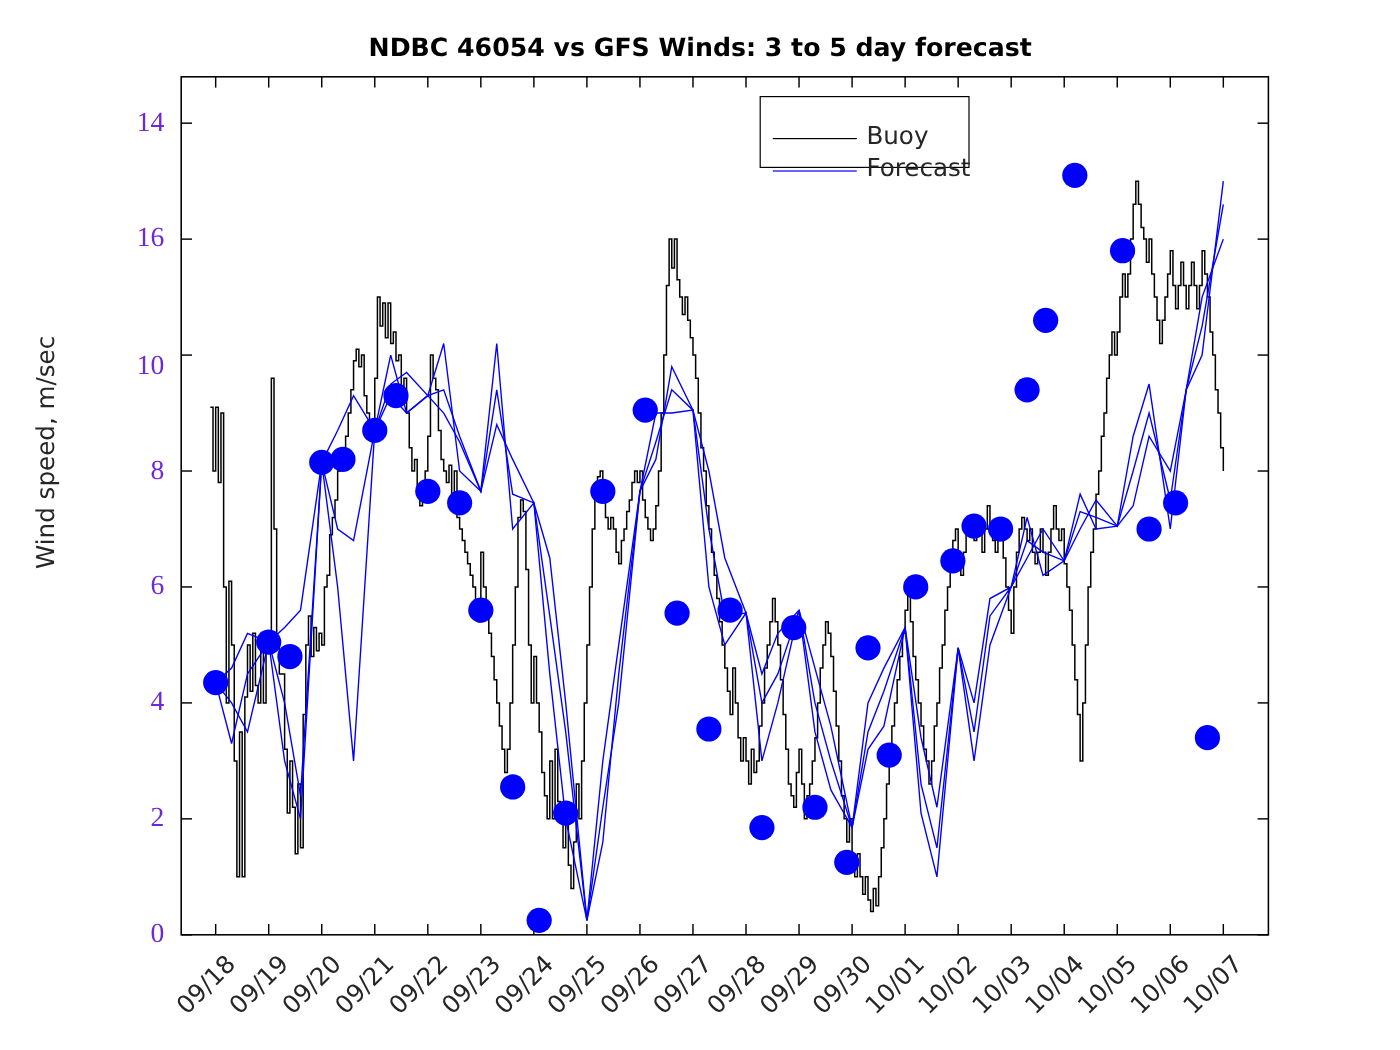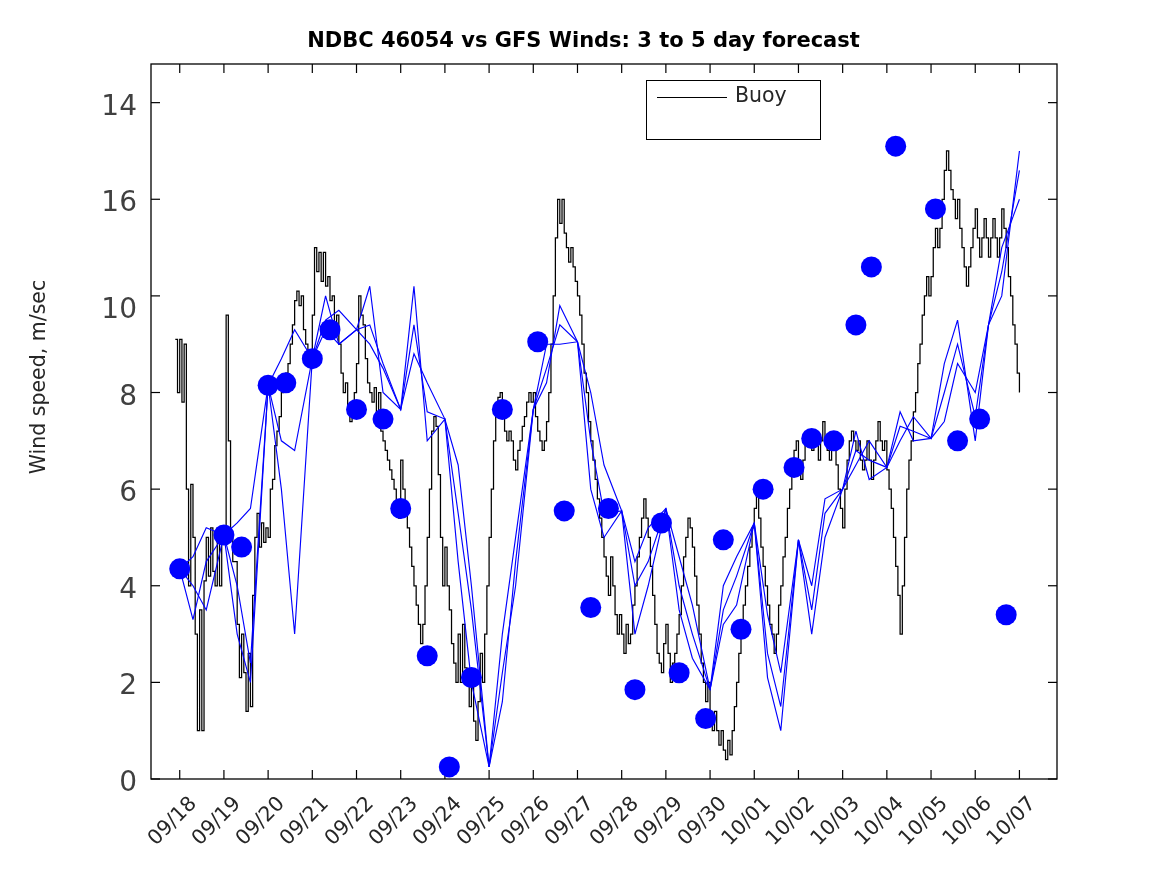--- a/index.html
+++ b/index.html
@@ -10,22 +10,23 @@
     position:absolute;left:0;top:28px;width:1167px;text-align:center;
     font-size:21px;font-weight:bold;color:#000;letter-spacing:0px;
   }
   #ylabel{
     position:absolute;left:-222px;top:365px;width:520px;text-align:center;
     font-size:20.5px;color:#262626;
     transform:rotate(-90deg);transform-origin:center center;
   }
   #plot-svg{position:absolute;left:0;top:0;}
   .ytick-label{
-    position:absolute;font-size:28px;color:#404040;text-align:right;
+    position:absolute;font-size:23px;color:#6d28d9;text-align:right;
     width:60px;
+    font-family:Liberation Serif, serif;
   }
   .xtick-label{
     position:absolute;font-size:20.5px;color:#262626;
     transform:rotate(-45deg);transform-origin:right top;white-space:nowrap;
     text-align:right;
   }
   #legend-box{
     position:absolute;box-sizing:border-box;
     border:1.3px solid #000;background:#fff;
   }
@@ -176,20 +177,24 @@
       <div class="xtick-label" style="left: 644.068px; top: 791px; width: 70px;">09/30</div>
       <div class="xtick-label" style="left: 688.263px; top: 791px; width: 70px;">10/01</div>
       <div class="xtick-label" style="left: 732.459px; top: 791px; width: 70px;">10/02</div>
       <div class="xtick-label" style="left: 776.654px; top: 791px; width: 70px;">10/03</div>
       <div class="xtick-label" style="left: 820.849px; top: 791px; width: 70px;">10/04</div>
       <div class="xtick-label" style="left: 865.044px; top: 791px; width: 70px;">10/05</div>
       <div class="xtick-label" style="left: 909.239px; top: 791px; width: 70px;">10/06</div>
       <div class="xtick-label" style="left: 953.434px; top: 791px; width: 70px;">10/07</div>
     </div>
 
-  <div id="legend-box" style="left: 633px; top: 80px; width: 175px; height: 60px; padding: 3px 0px 0px; margin-left: 13px;">
+  <div id="legend-box" style="left: 633px; top: 80px; width: 175px; height: 60px; padding: 21px 0px 0px;">
     <div class="legend-row">
       <span class="legend-line" style="border-top-color:#000000;"></span>
       <span class="legend-text">Buoy</span>
     </div>
+    <div class="legend-row">
+      <span class="legend-line" style="border-top-color:#0000ff;"></span>
+      <span class="legend-text">Forecast</span>
+    </div>
   </div>
 
 </div>
 
 </body></html>

